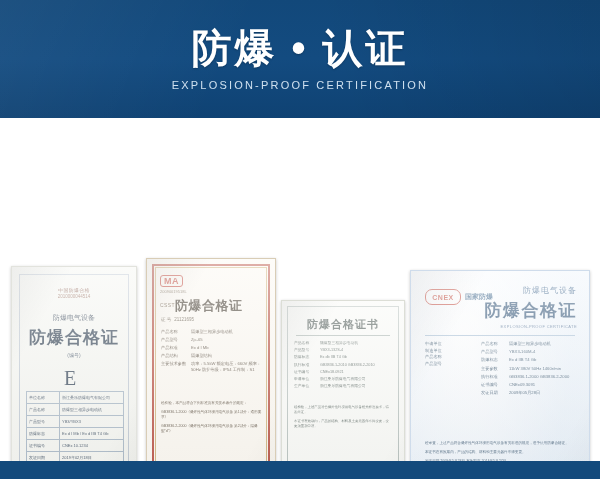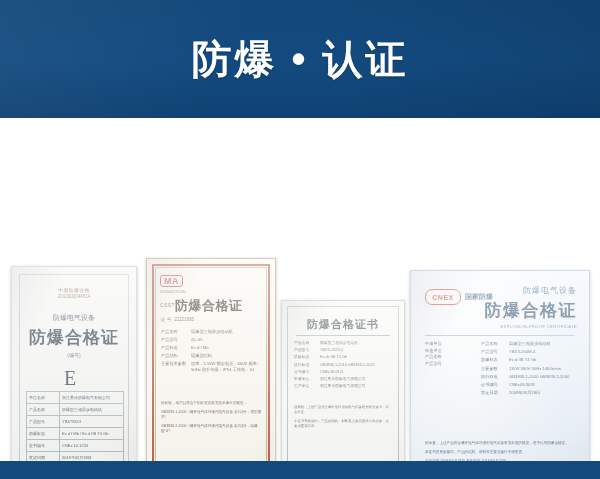--- a/index.html
+++ b/index.html
@@ -442,20 +442,21 @@
 </style>
 </head>
 <body>
 
 <div class="page">
 
   <div class="banner">
     <div class="banner-stripe"></div>
     <div class="banner-inner">
       <div class="banner-title">防爆 • 认证</div>
+      <div class="banner-sub">EXPLOSION-PROOF CERTIFICATION</div>
     </div>
   </div>
 
   <div class="certs">
 
     <div class="cert cert-1">
       <div class="c1-frame"></div>
       <div class="c1-head">
         <div class="c1-badge">中国防爆合格</div>
         <div class="c1-code">2010000044514</div>

